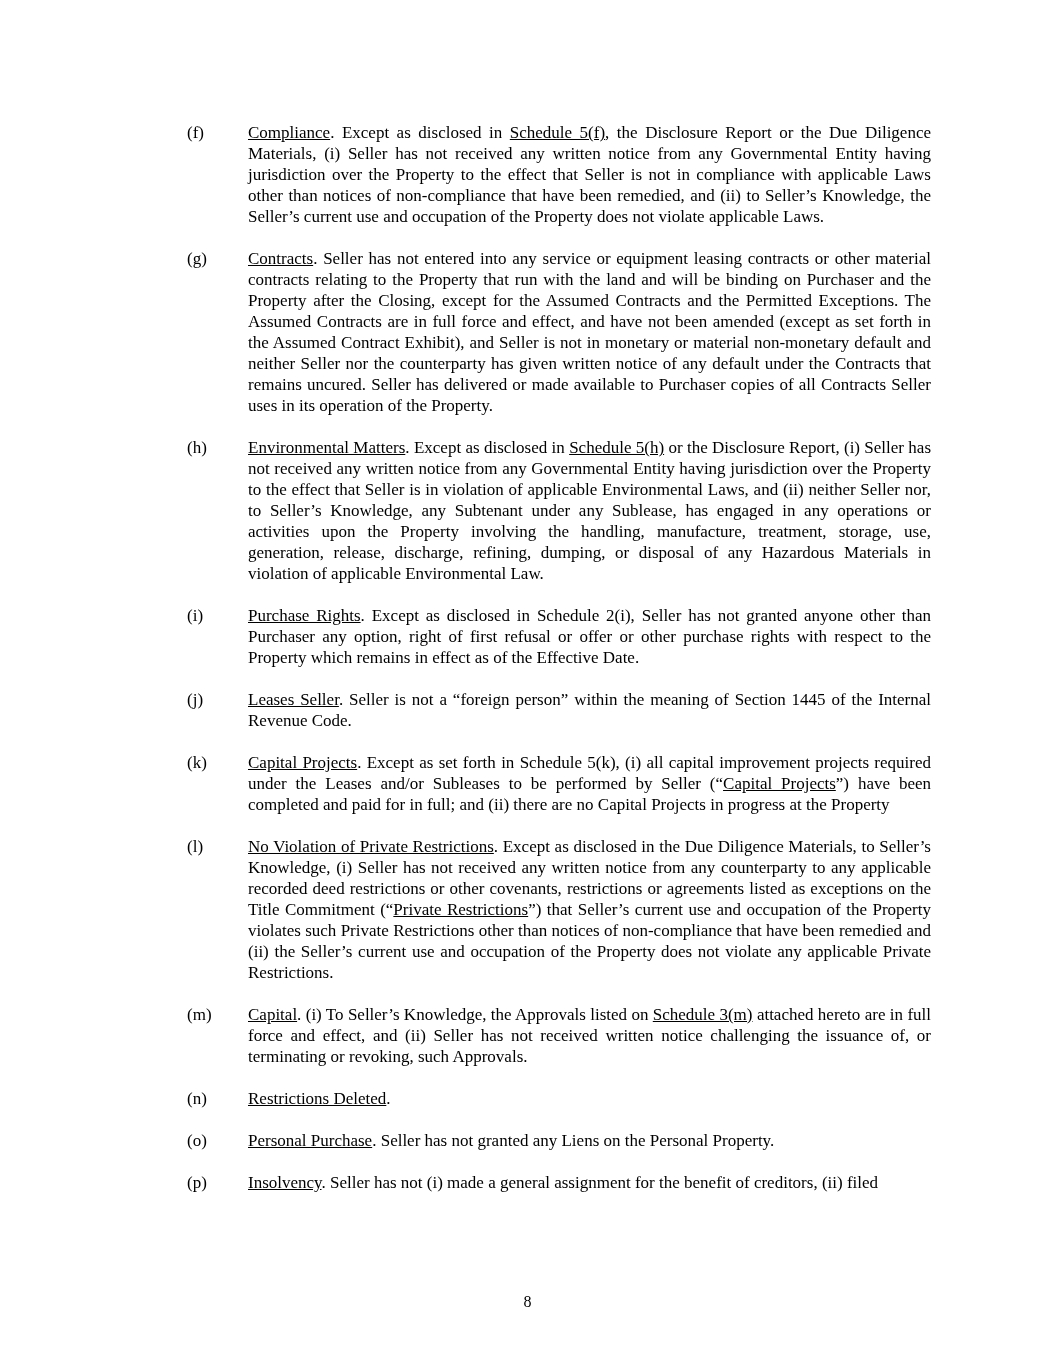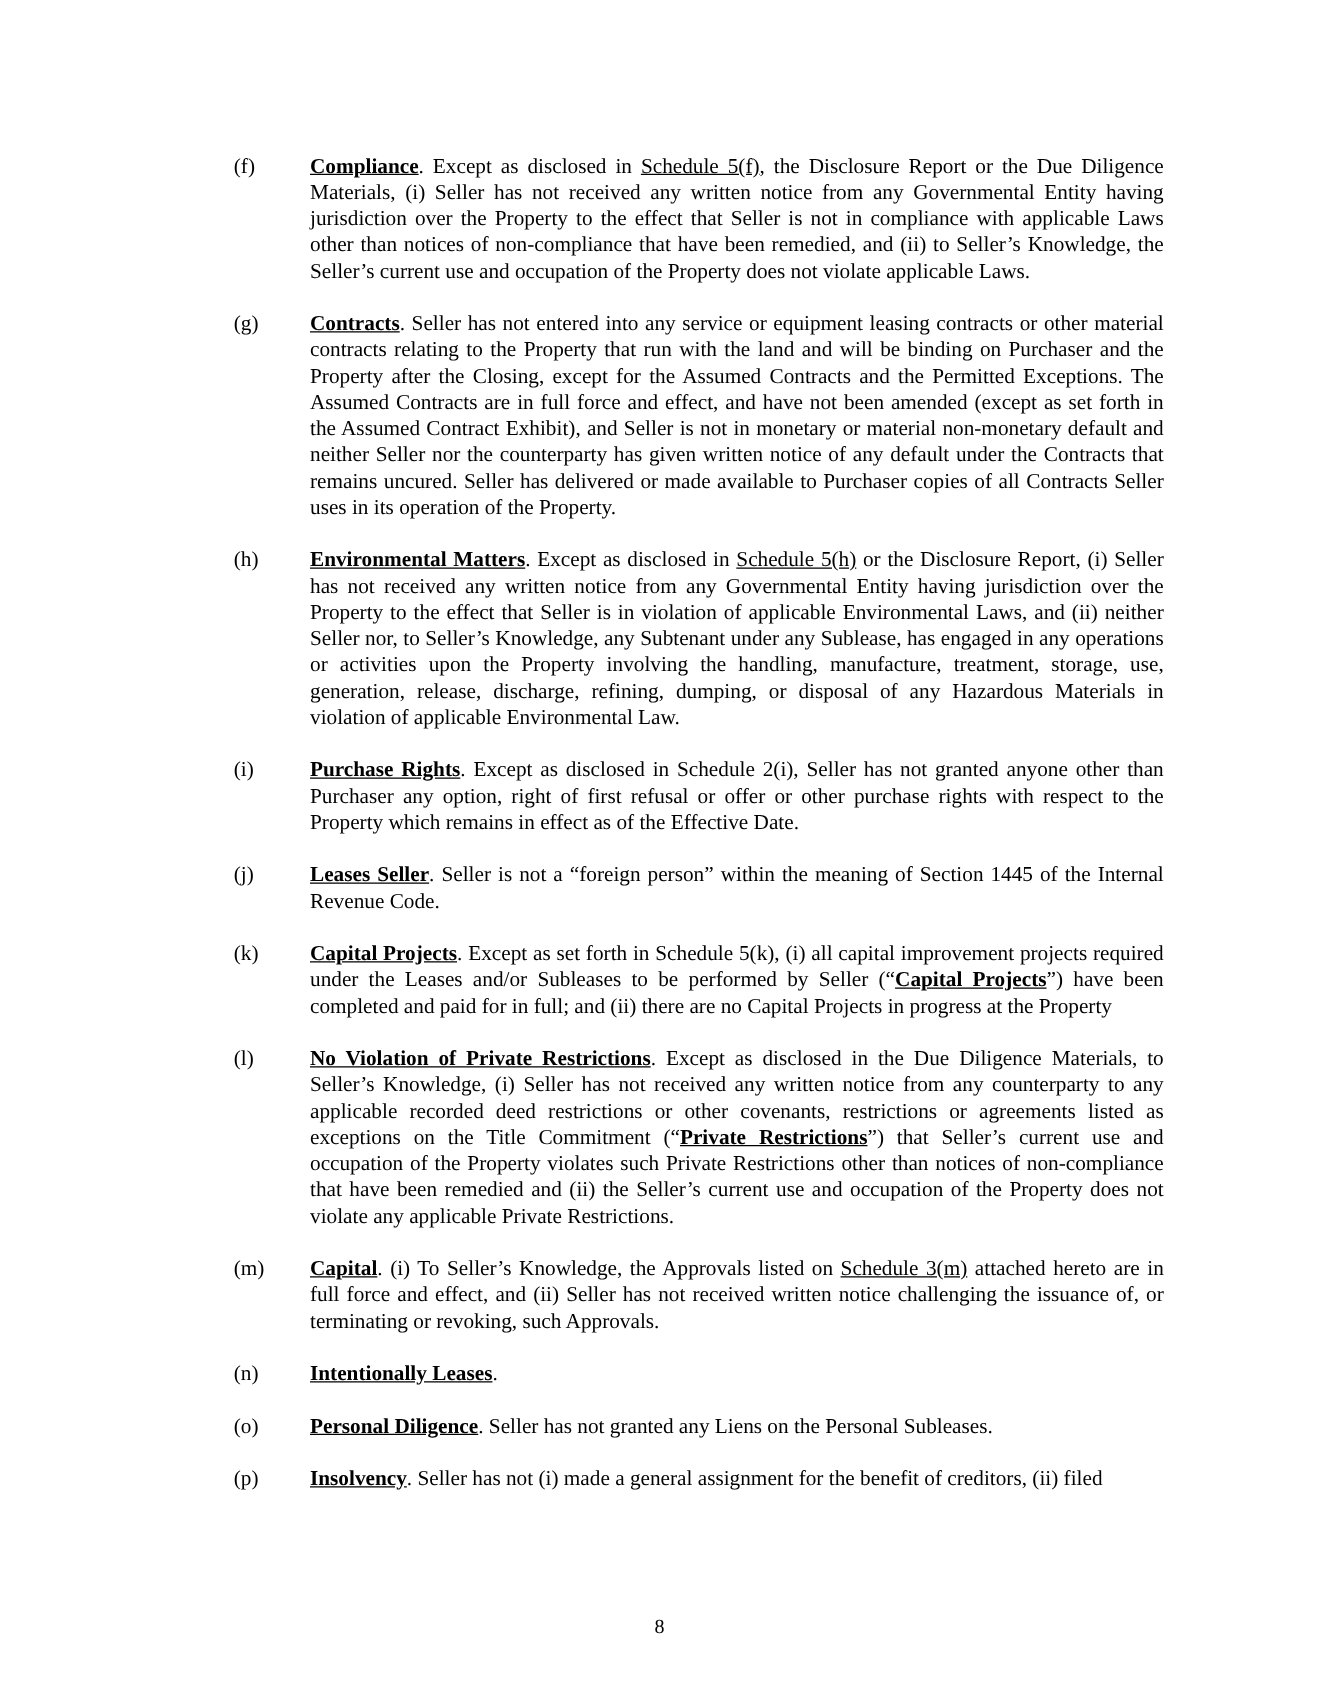--- a/index.html
+++ b/index.html
@@ -37,21 +37,21 @@
   }
   .para .label {
     flex: 0 0 61px;
     text-align: left;
   }
   .para .text {
     flex: 1 1 auto;
     text-align: justify;
   }
   .seg-bold-underline {
-    font-weight: bold;
+    font-weight: normal;
     text-decoration: underline;
     margin-top: 18px;
   }
   .seg-underline {
     text-decoration: underline;
     margin-top: 44px;
   }
   .page-number {
     position: absolute;
     top: 1292px;
@@ -94,25 +94,25 @@
       <div class="para">
         <span class="label">(l)</span>
         <div class="text"><span class="seg-bold-underline">No Violation of Private Restrictions</span><span>. Except as disclosed in the Due Diligence Materials, to Seller’s Knowledge, (i) Seller has not received any written notice from any counterparty to any applicable recorded deed restrictions or other covenants, restrictions or agreements listed as exceptions on the Title Commitment (“</span><span class="seg-bold-underline">Private Restrictions</span><span>”) that Seller’s current use and occupation of the Property violates such Private Restrictions other than notices of non-compliance that have been remedied and (ii) the Seller’s current use and occupation of the Property does not violate any applicable Private Restrictions.</span></div>
       </div>
       <div class="para">
         <span class="label">(m)</span>
         <div class="text"><span class="seg-bold-underline">Capital</span><span>. (i) To Seller’s Knowledge, the Approvals listed on </span><span class="seg-underline">Schedule 3(m)</span><span> attached hereto are in full force and effect, and (ii) Seller has not received written notice challenging the issuance of, or terminating or revoking, such Approvals.</span></div>
       </div>
       <div class="para">
         <span class="label">(n)</span>
-        <div class="text"><span class="seg-bold-underline">Intentionally Leases</span><span>.</span></div>
+        <div class="text"><span class="seg-bold-underline">Restrictions Deleted</span><span>.</span></div>
       </div>
       <div class="para">
         <span class="label">(o)</span>
-        <div class="text"><span class="seg-bold-underline">Personal Diligence</span><span>.  Seller has not granted any Liens on the Personal Subleases.</span></div>
+        <div class="text"><span class="seg-bold-underline">Personal Purchase</span><span>.  Seller has not granted any Liens on the Personal Property.</span></div>
       </div>
       <div class="para">
         <span class="label">(p)</span>
         <div class="text"><span class="seg-bold-underline">Insolvency</span><span>.   Seller has not (i) made a general assignment for the benefit of creditors, (ii) filed</span></div>
       </div>
     </div>
   <div class="page-number">8</div>
 </div>
 
 </body></html>

